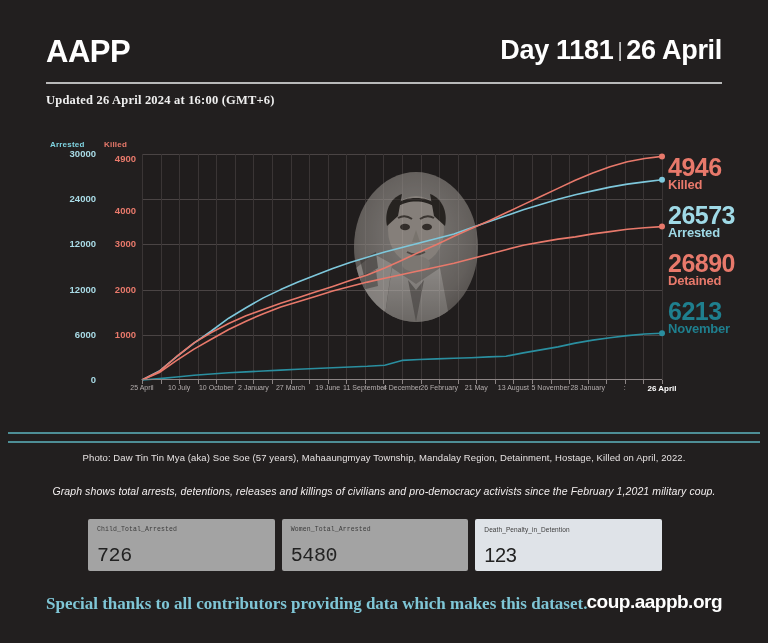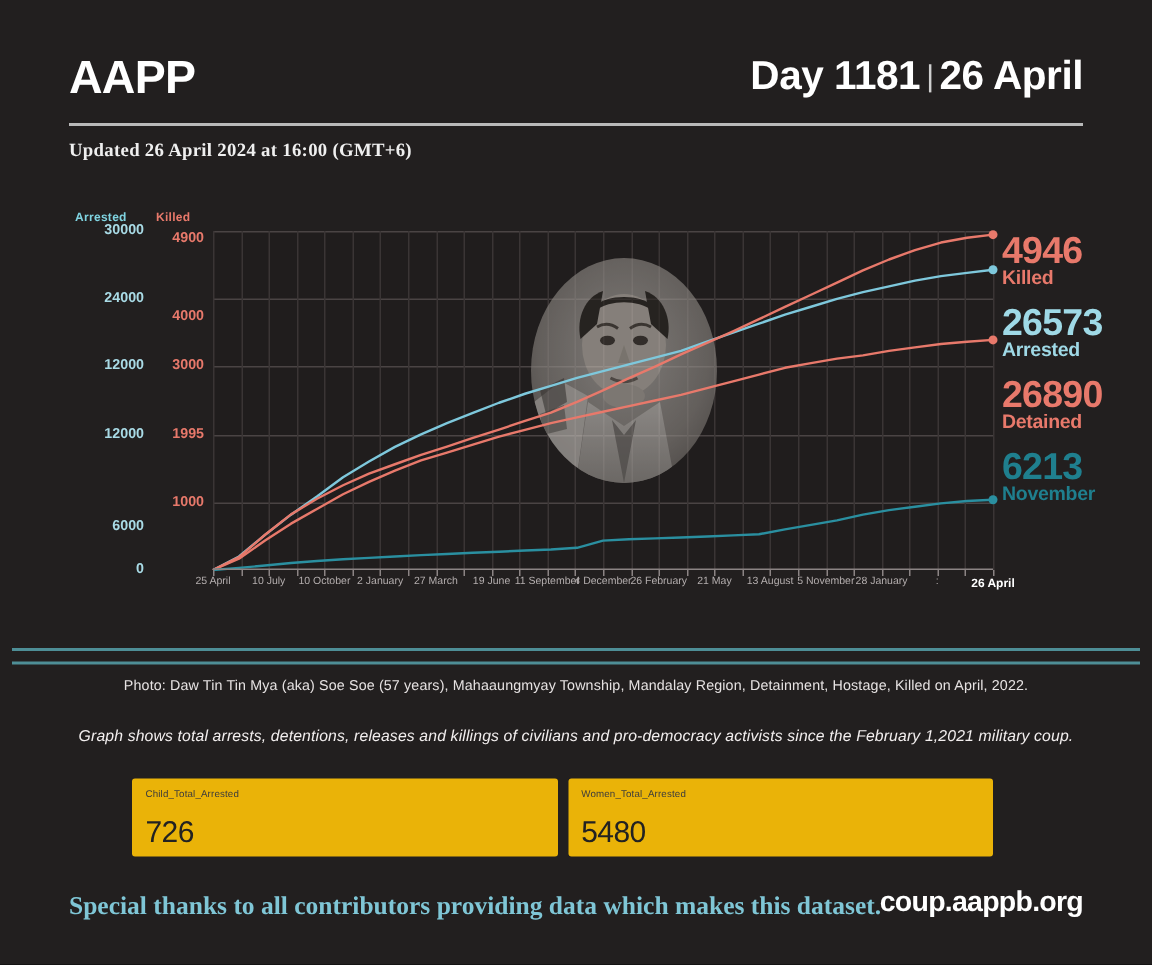--- a/index.html
+++ b/index.html
@@ -177,21 +177,21 @@
     display: flex;
     gap: 7px;
   }
   .card {
     flex: 1 1 0;
     border-radius: 2px;
     padding: 7px 9px 0 9px;
     box-sizing: border-box;
     position: relative;
   }
-  .card.peach { background: #eab308; }
+  .card.peach { background: #a3a3a3; font-family: Liberation Mono, monospace; }
   .card.grey  { background: #dfe3e8; }
   .card .ck {
     font-size: 6.5px; color: #3c3c3c;
     letter-spacing: 0.1px;
     font-weight: normal;
   }
   .card .cv {
     position: absolute; left: 9px; bottom: 4px;
     font-size: 20px; color: #222222;
     font-weight: normal;
@@ -231,28 +231,28 @@
 
   <div class="chart-wrap">
     <div class="axis-title arrested">Arrested</div>
     <div class="axis-title killed">Killed</div>
 
     <div id="yticks-left">
         <div class="ytick arrested" style="top: 8px;">30000</div>
         <div class="ytick arrested" style="top: 53.2px;">24000</div>
         <div class="ytick arrested" style="top: 98.4px;">12000</div>
         <div class="ytick arrested" style="top: 143.6px;">12000</div>
-        <div class="ytick arrested" style="top: 188.8px; margin-top: 16px;">6000</div>
+        <div class="ytick arrested" style="top: 188.8px;">6000</div>
         <div class="ytick arrested" style="top: 234px;">0</div>
       </div>
     <div id="yticks-right">
         <div class="ytick killed" style="top: 12.52px;">4900</div>
         <div class="ytick killed" style="top: 65px;">4000</div>
         <div class="ytick killed" style="top: 98.4px;">3000</div>
-        <div class="ytick killed" style="top: 143.6px;">1995</div>
+        <div class="ytick killed" style="top: 143.6px;">2000</div>
         <div class="ytick killed" style="top: 188.8px;">1000</div>
       </div>
 
     <div class="plot">
       <div class="plot-bg"></div>
       <div id="grid-h">
           <div class="gridline-h" style="top: 0px;"></div>
           <div class="gridline-h" style="top: 45.2px;"></div>
           <div class="gridline-h" style="top: 90.4px;"></div>
           <div class="gridline-h" style="top: 135.6px;"></div>
@@ -414,19 +414,23 @@
 
   <div class="cards" id="cards">
       <div class="card peach">
         <div class="ck">Child_Total_Arrested</div>
         <div class="cv">726</div>
       </div>
       <div class="card peach">
         <div class="ck">Women_Total_Arrested</div>
         <div class="cv">5480</div>
       </div>
+      <div class="card grey">
+        <div class="ck">Death_Penalty_in_Detention</div>
+        <div class="cv">123</div>
+      </div>
     </div>
 
   <div class="footer">
     <div class="thanks">Special thanks to all contributors providing data which makes this dataset.</div>
     <div class="site">coup.aappb.org</div>
   </div>
 </div>
 
 </body></html>

